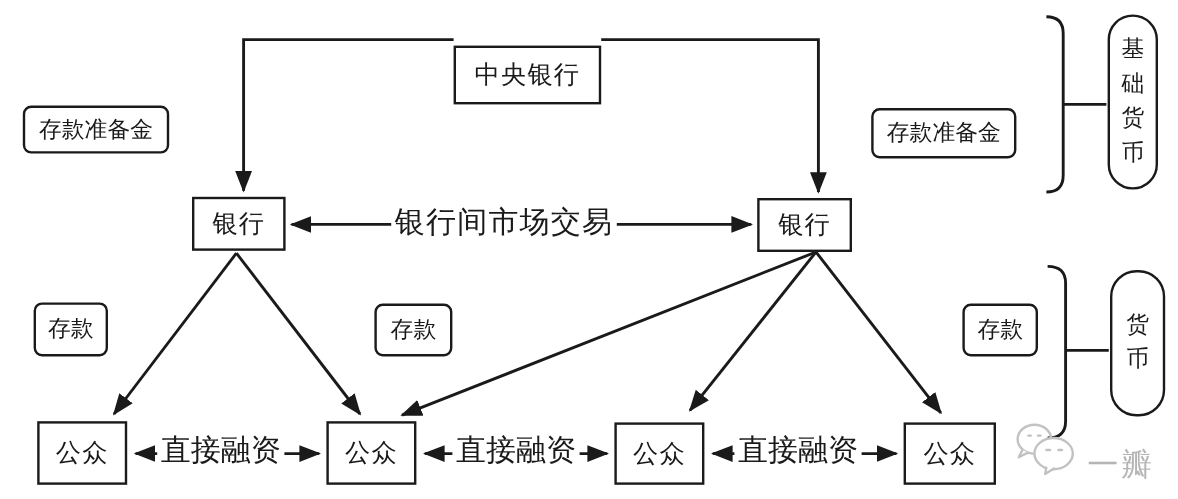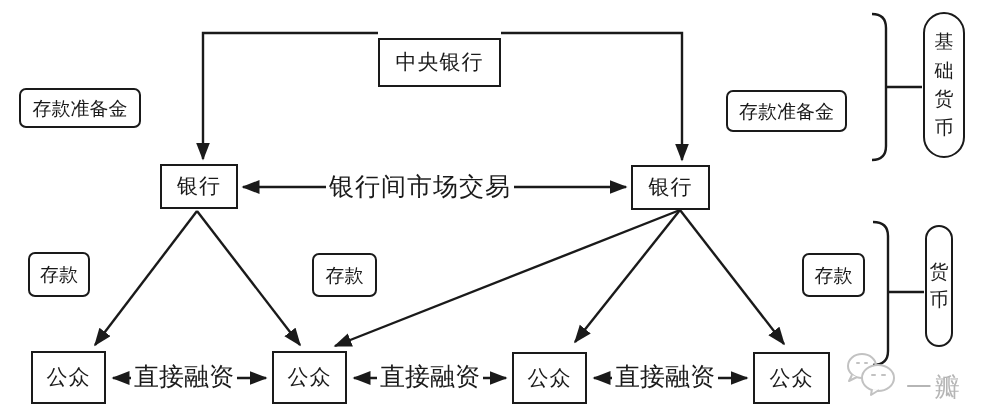--- a/index.html
+++ b/index.html
@@ -168,21 +168,21 @@
   <div class="edge-label" style="left:184px; top:377px;">直接融资</div>
 
   <div class="edge-label" style="left:430px; top:377px;">直接融资</div>
 
   <div class="edge-label" style="left:665px; top:377px;">直接融资</div>
 
   <div class="capsule" style="left:923px; top:12px; width:42px; height:146px;">
     <span class="vtext">基础货币</span>
   </div>
 
-  <div class="capsule" style="left:925px; top:225px; width:28px; height:122px;">
+  <div class="capsule" style="left:925px; top:225px; width:46px; height:122px;">
     <span class="vtext">货币</span>
   </div>
 
   <div id="watermark">
     <svg width="58" height="46" viewBox="0 0 58 46">
       <g fill="none" stroke="#c2c2c2" stroke-width="2">
         <ellipse cx="20" cy="15" rx="14" ry="12"></ellipse>
         <path d="M10,24 L7,30 L15,26" fill="#ffffff" stroke-linejoin="round"></path>
         <ellipse cx="36" cy="27" rx="16" ry="13" fill="#ffffff"></ellipse>
         <path d="M30,38 L29,44 L37,39" fill="#ffffff" stroke-linejoin="round"></path>

